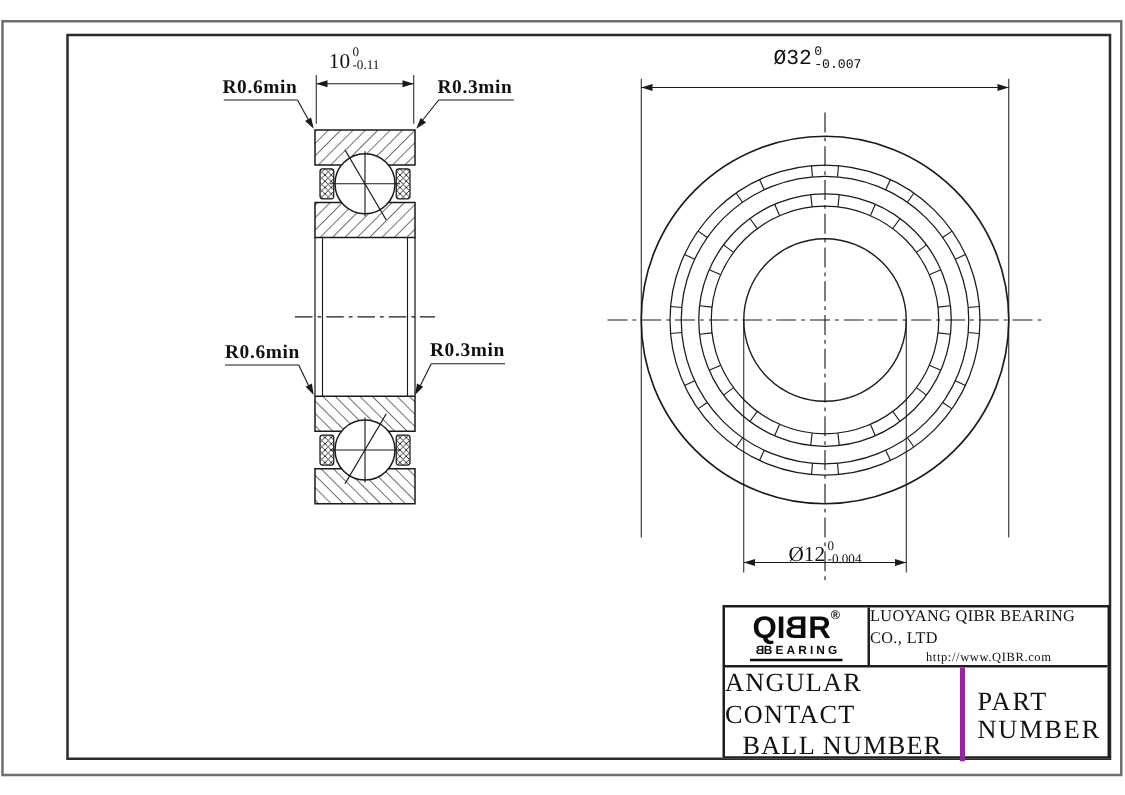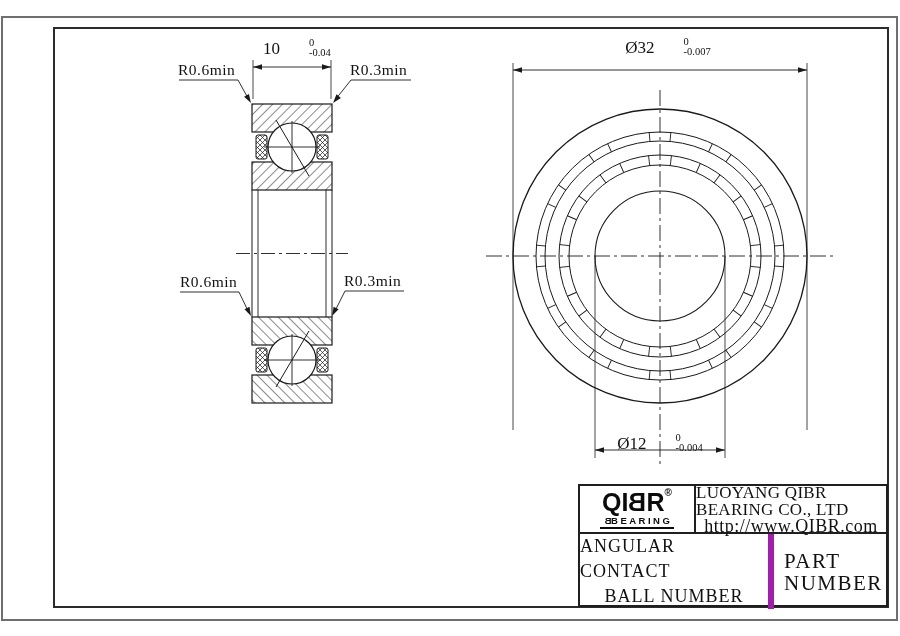--- a/index.html
+++ b/index.html
@@ -2,43 +2,43 @@
 <html><head>
 <meta charset="utf-8">
 <style>
   html,body{margin:0;padding:0;background:#fff;}
   #sheet{
     position:relative;width:900px;height:636px;background:#ffffff;
     font-family:"Liberation Serif", serif;color:#111;overflow:hidden;
   }
   #geom{position:absolute;left:0;top:0;}
   .lbl{position:absolute;white-space:nowrap;color:#111;}
-  .rlbl{font-size:15.5px;letter-spacing:0.5px;}
-  .dim{display:flex;align-items:flex-end;font-size:17px;line-height:19px;gap:27px;}
+  .rlbl{font-size:15.5px;letter-spacing:0.5px;font-weight:bold;}
+  .dim{display:flex;align-items:flex-end;font-size:17px;line-height:19px;}
   .dim .tol{display:inline-flex;flex-direction:column;font-size:10.5px;line-height:10px;margin-left:2px;margin-top:-1px;}
   .dim.center{justify-content:center;}
   
   #tblock{
     position:absolute;left:578px;top:484px;width:310px;height:123px;
     border:2px solid #1f1f1f;box-sizing:border-box;background:#fff;
     display:flex;flex-direction:column;
   }
   .tb-row1{height:46px;display:flex;border-bottom:2px solid #1f1f1f;}
   .tb-row2{flex:1;display:flex;}
   .tb-logo-cell{width:114px;border-right:2px solid #1f1f1f;display:flex;flex-direction:column;align-items:center;justify-content:center;padding-top:1px;}
   .tb-company-cell{flex:1;display:flex;flex-direction:column;align-items:center;justify-content:center;}
-  .tb-product-cell{width:188px;border-right:6px solid #a21caf;display:flex;flex-direction:column;align-items:center;justify-content:center;font-size:18px;line-height:25px;letter-spacing:1px;}
+  .tb-product-cell{width:188px;border-right:4px solid #a21caf;display:flex;flex-direction:column;align-items:center;justify-content:center;font-size:21px;line-height:25px;letter-spacing:1px;}
   .tb-part-cell{flex:1;display:flex;flex-direction:column;justify-content:center;padding-left:10px;}
   .logo-word{font-family:"Liberation Sans",sans-serif;font-weight:800;font-size:25px;line-height:24px;letter-spacing:0px;color:#0b0b0b;display:flex;align-items:flex-start;}
   .logo-word .mirror{display:inline-block;transform:scaleX(-1);}
   .logo-reg{font-size:10px;line-height:10px;margin-top:-2px;}
   .logo-sub{font-family:"Liberation Sans",sans-serif;font-weight:700;font-size:9.5px;letter-spacing:2.5px;color:#0b0b0b;border-bottom:2px solid #0b0b0b;padding:0 2px 1px 2px;margin-top:1px;}
   .logo-sub .mirror{display:inline-block;transform:scaleX(-1);}
-  .tb-company{font-size:17px;line-height:17px;letter-spacing:0.3px;}
-  .tb-url{font-size:18px;line-height:17px;letter-spacing:0.5px;}
+  .tb-company{font-size:13px;line-height:17px;letter-spacing:0.3px;}
+  .tb-url{font-size:10px;line-height:17px;letter-spacing:0.5px;}
   .tb-part-label{font-size:21px;line-height:22px;letter-spacing:1.5px;}
   .tb-part-number{font-size:17.5px;line-height:24px;letter-spacing:1.5px;}
 </style>
 </head>
 <body>
 
 <div id="sheet">
 
   <svg id="geom" width="900" height="636" viewBox="0 0 900 636">
     <defs>
@@ -153,30 +153,30 @@
       <line x1="595" y1="450" x2="725" y2="450" stroke-width="0.9"></line>
       <polygon points="595,450 604,447.2 604,452.8" fill="#1a1a1a" stroke="none"></polygon>
       <polygon points="725,450 716,447.2 716,452.8" fill="#1a1a1a" stroke="none"></polygon>
     </g>
   </svg>
 
   <div class="lbl dim" style="left:263px;top:39px;">
     <span>10</span>
     <span class="tol">
       <span>0</span>
-      <span>-0.04</span>
+      <span>-0.11</span>
     </span>
   </div>
 
   <div class="lbl rlbl" style="left:178px;top:61px;">R0.6min</div>
   <div class="lbl rlbl" style="left:350px;top:61px;">R0.3min</div>
   <div class="lbl rlbl" style="left:180px;top:273px;">R0.6min</div>
   <div class="lbl rlbl" style="left:344px;top:272px;">R0.3min</div>
 
-  <div class="lbl dim center" style="left:620px;top:38px;width:96px;">
+  <div class="lbl dim center" style="left:606px;top:38px;width:96px;font-family:Liberation Mono, monospace;">
     <span>Ø32</span>
     <span class="tol">
       <span>0</span>
       <span>-0.007</span>
     </span>
   </div>
 
   <div class="lbl dim center" style="left:616px;top:434px;width:88px;">
     <span>Ø12</span>
     <span class="tol">

